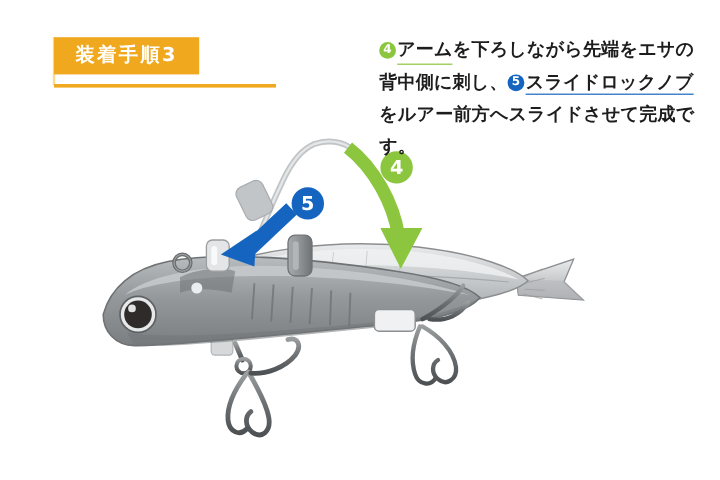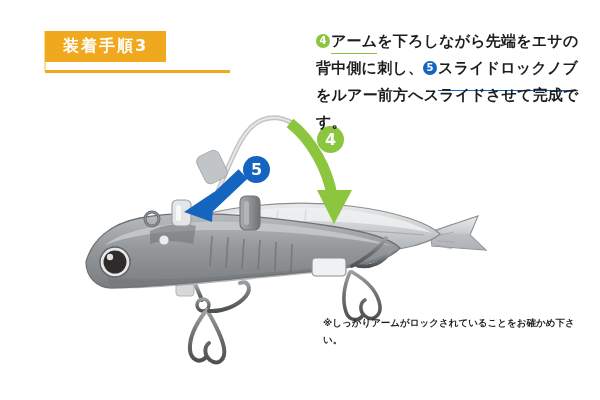--- a/index.html
+++ b/index.html
@@ -34,21 +34,21 @@
     letter-spacing:.2px;
   }
   .num{
     display:inline-block;width:14px;height:14px;border-radius:50%;
     color:#fff;font-size:10px;font-weight:bold;line-height:14px;
     text-align:center;vertical-align:2px;margin-right:1px;
   }
   .num.g{background:#8CC63E;}
   .num.b{background:#1565C0;}
   .u-g{border-bottom:1.5px solid #8CC63E;padding-bottom:3px;}
-  .u-b{border-bottom:1.5px solid #1565C0;padding-bottom:13px;}
+  .u-b{border-bottom:1.5px solid #1565C0;padding-bottom:1px;}
 
   
   #notes{
     position:absolute;left:323px;top:314px;width:270px;
     font-size:9.5px;line-height:17px;color:#231f20;font-weight:bold;
     letter-spacing:0px;
   }
 
   
   #illu{position:absolute;left:0;top:0;width:600px;height:400px;}
@@ -224,16 +224,15 @@
 
   <div id="title-leftbar"></div>
   <div id="title-badge">装着手順3</div>
   <div id="title-underline"></div>
 
   <div id="instruction">
     <span class="num g">4</span><span class="u-g">アーム</span><span>を下ろしながら先端をエサの背中側に刺し、</span><span class="num b">5</span><span class="u-b">スライドロックノブ</span><span>をルアー前方へスライドさせて完成です。</span>
   </div>
 
   <div id="notes">
-    <div>※しっかりアームがロックされていることをお確かめ下さい。</div>
   </div>
 
 </div>
 
 </body></html>

